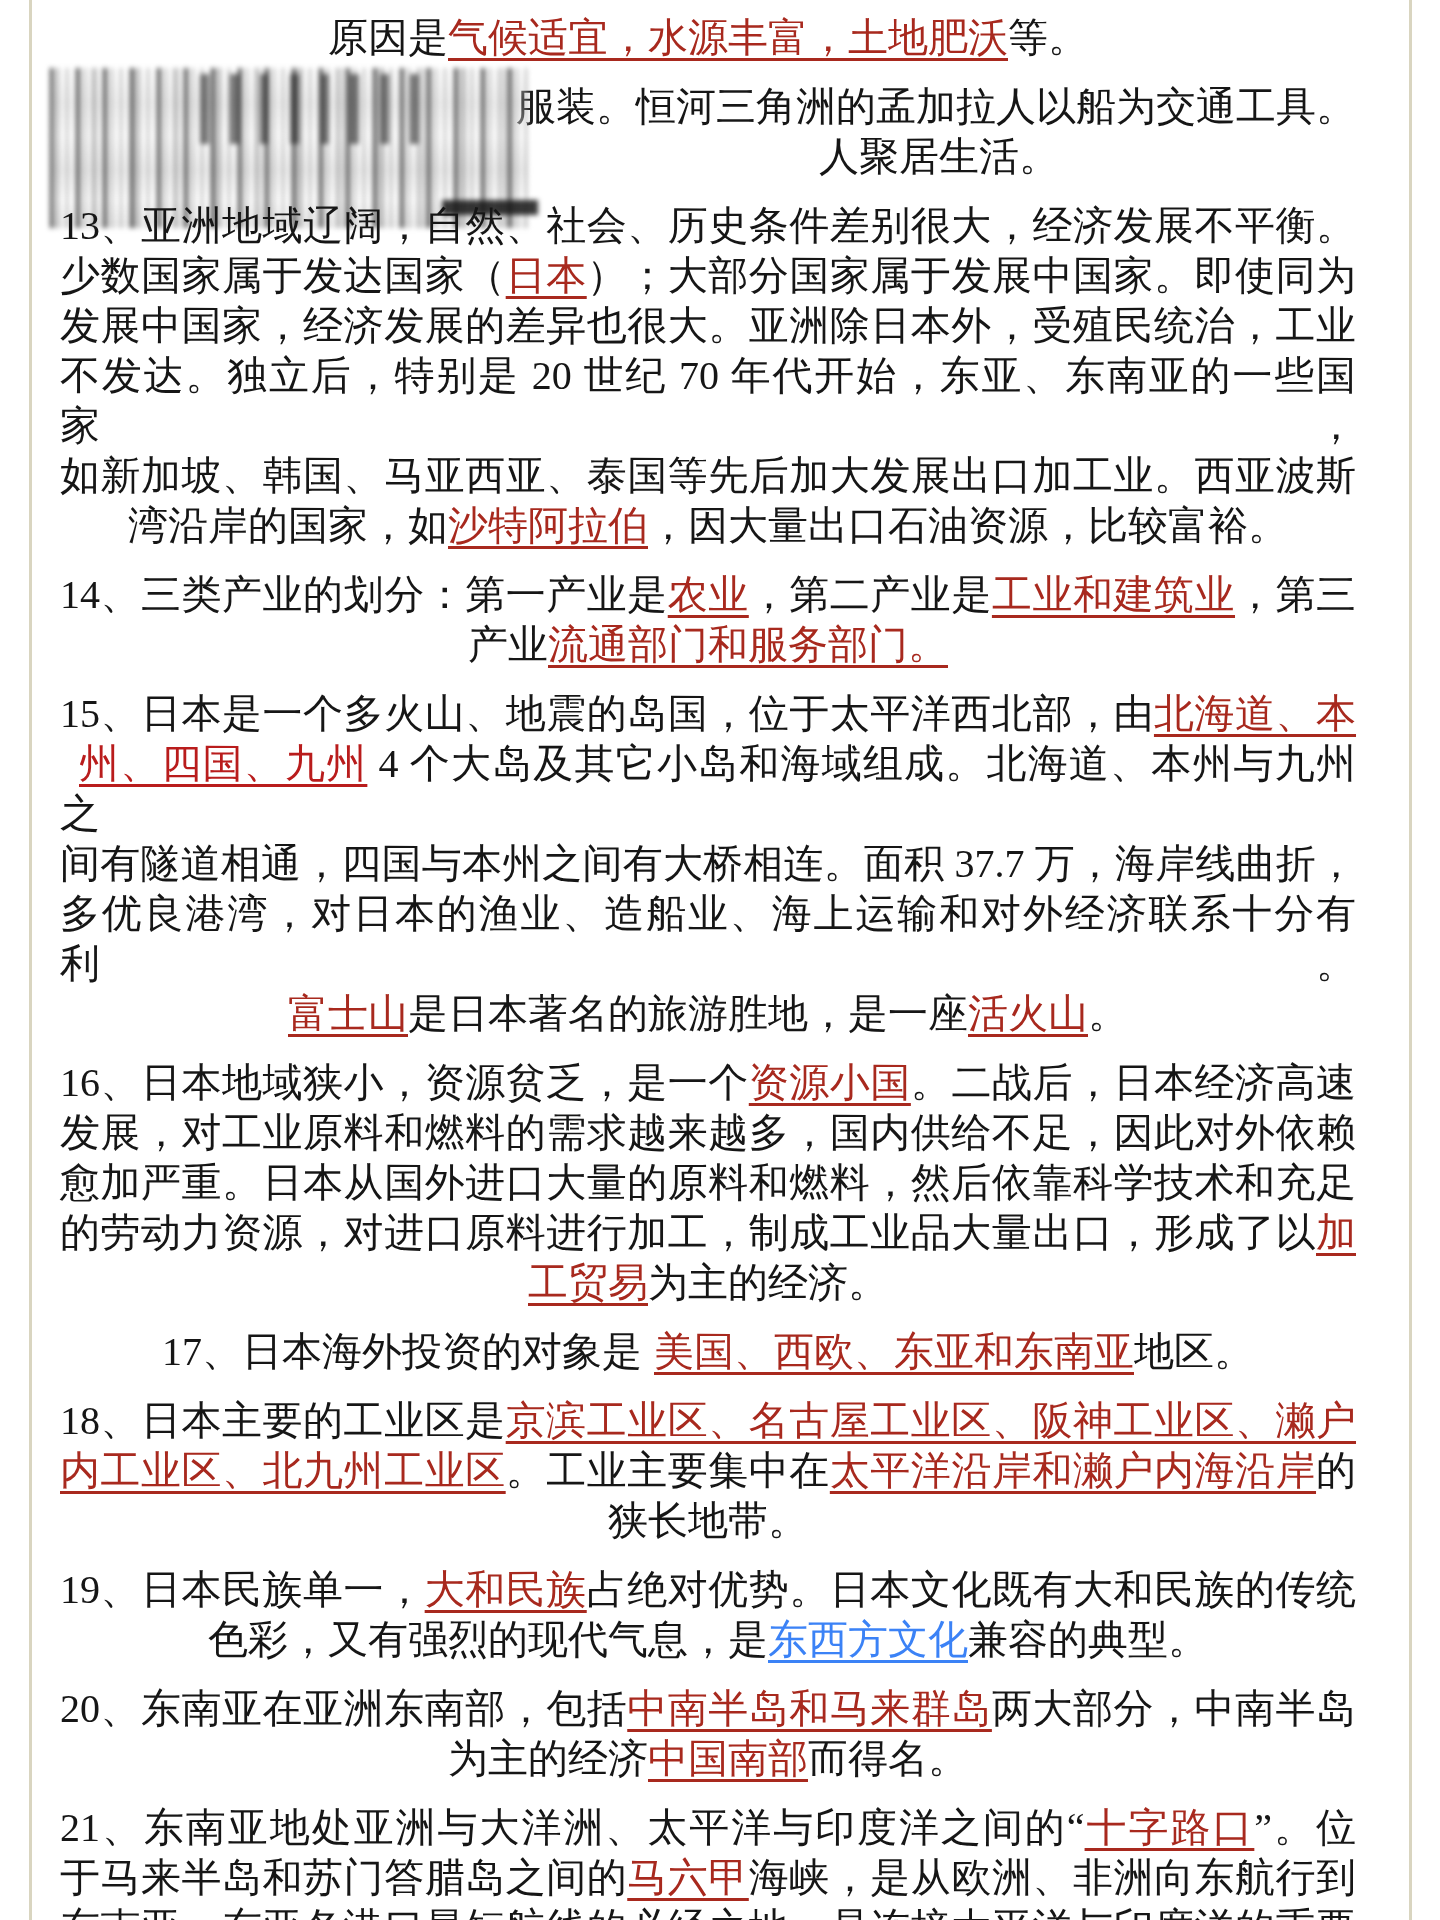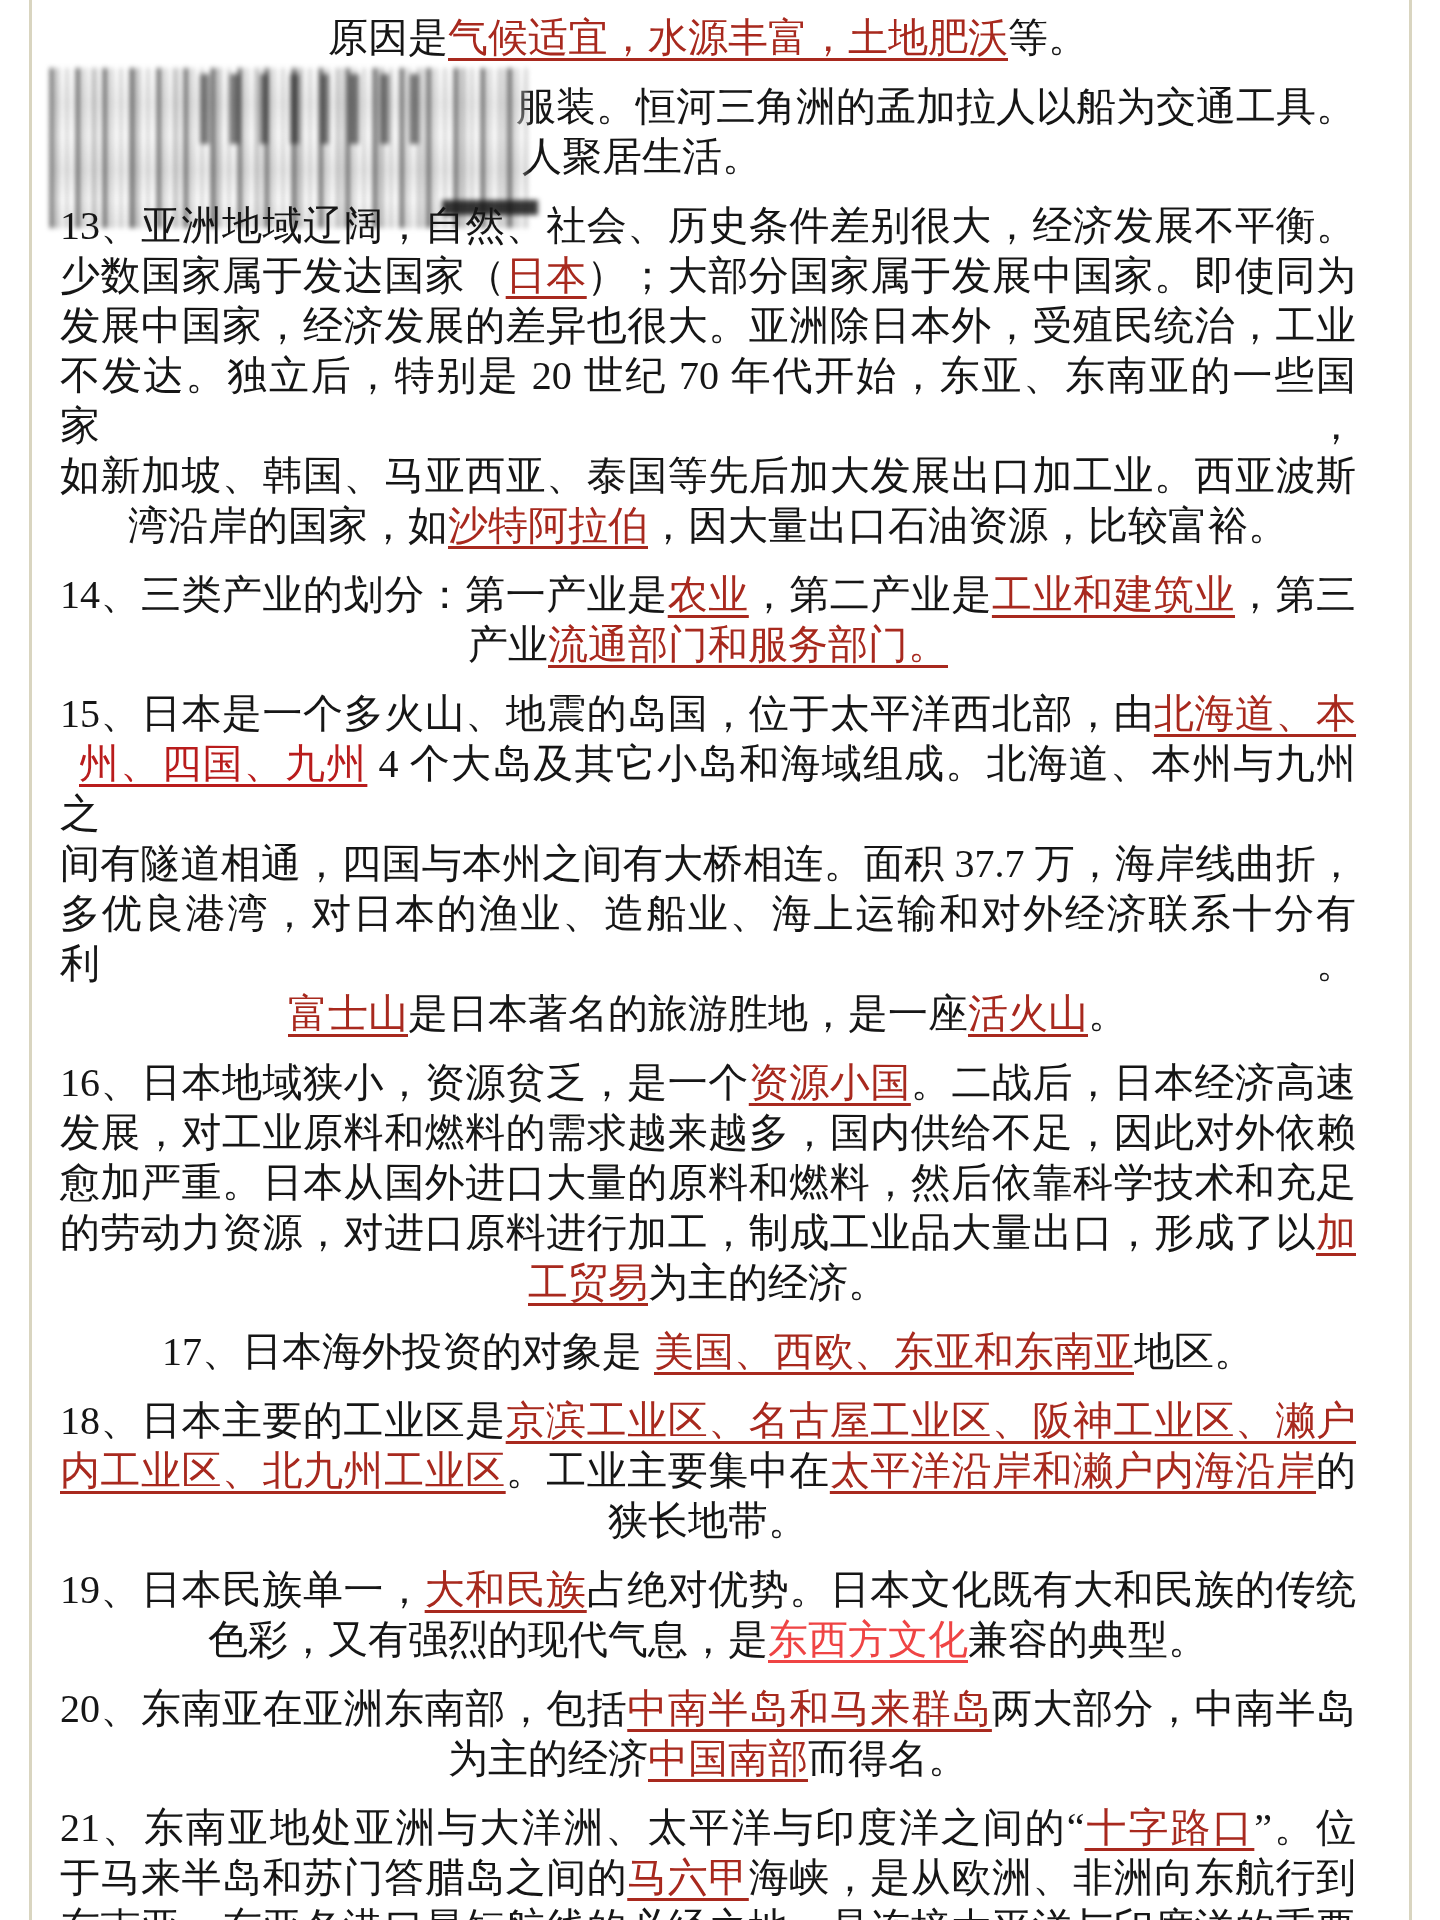--- a/index.html
+++ b/index.html
@@ -11,21 +11,21 @@
   .page{position:absolute;inset:0;background:#ffffff;}
   .edge{position:absolute;top:0;bottom:0;width:3px;}
   .edge.left{left:29px;}
   .edge.right{left:1409px;}
   .content{
     position:absolute;left:60px;top:13px;width:1296px;
     font-size:40px;line-height:50px;
     letter-spacing:0;
   }
   .para{margin:0 0 19px 0;position:relative;}
-  .line{min-height:50px;}
+  .line{min-height:50px;text-align:center;}
   .line.full{text-align:justify;text-align-last:justify;}
   .line.last{text-align:center;}
   .line.right{text-align:right;}
   .line.indent{padding-left:462px;}
   .run{}
   .run.red{
     text-decoration:underline;
     text-decoration-thickness:3px;
     text-underline-offset:7px;
   }
@@ -95,21 +95,21 @@
       <div class="para">
         <div class="line last"><span class="run">17、日本海外投资的对象是</span><span class="run red" style="color: rgb(168, 41, 30); margin-left: 12px;">美国、西欧、东亚和东南亚</span><span class="run">地区。</span></div>
       </div>
       <div class="para">
         <div class="line full"><span class="run">18、日本主要的工业区是</span><span class="run red" style="color: rgb(168, 41, 30); margin-top: 28px;">京滨工业区、名古屋工业区、阪神工业区、濑户</span></div>
         <div class="line full"><span class="run red" style="color: rgb(168, 41, 30);">内工业区、北九州工业区</span><span class="run">。工业主要集中在</span><span class="run red" style="color: rgb(168, 41, 30);">太平洋沿岸和濑户内海沿岸</span><span class="run">的</span></div>
         <div class="line last"><span class="run">狭长地带。</span></div>
       </div>
       <div class="para">
         <div class="line full"><span class="run">19、日本民族单一，</span><span class="run red" style="color: rgb(168, 41, 30);">大和民族</span><span class="run">占绝对优势。日本文化既有大和民族的传统</span></div>
-        <div class="line last"><span class="run">色彩，又有强烈的现代气息，是</span><span class="run red" style="color: #ef4444; margin-top: 40px;">东西方文化</span><span class="run">兼容的典型。</span></div>
+        <div class="line last"><span class="run">色彩，又有强烈的现代气息，是</span><span class="run red" style="color: #3b82f6; margin-top: 40px;">东西方文化</span><span class="run">兼容的典型。</span></div>
       </div>
       <div class="para">
         <div class="line full"><span class="run">20、东南亚在亚洲东南部，包括</span><span class="run red" style="color: rgb(168, 41, 30);">中南半岛和马来群岛</span><span class="run">两大部分，中南半岛</span></div>
         <div class="line last"><span class="run">为主的经济</span><span class="run red" style="color: rgb(168, 41, 30);">中国南部</span><span class="run">而得名。</span></div>
       </div>
       <div class="para">
         <div class="line full"><span class="run">21、东南亚地处亚洲与大洋洲、太平洋与印度洋之间的“</span><span class="run red" style="color: rgb(168, 41, 30);">十字路口</span><span class="run">”。位</span></div>
         <div class="line full"><span class="run">于马来半岛和苏门答腊岛之间的</span><span class="run red" style="color: rgb(168, 41, 30);">马六甲</span><span class="run">海峡，是从欧洲、非洲向东航行到</span></div>
         <div class="line full"><span class="run">东南亚、东亚各港口最短航线的必经之地，是连接太平洋与印度洋的重要</span></div>
       </div>

